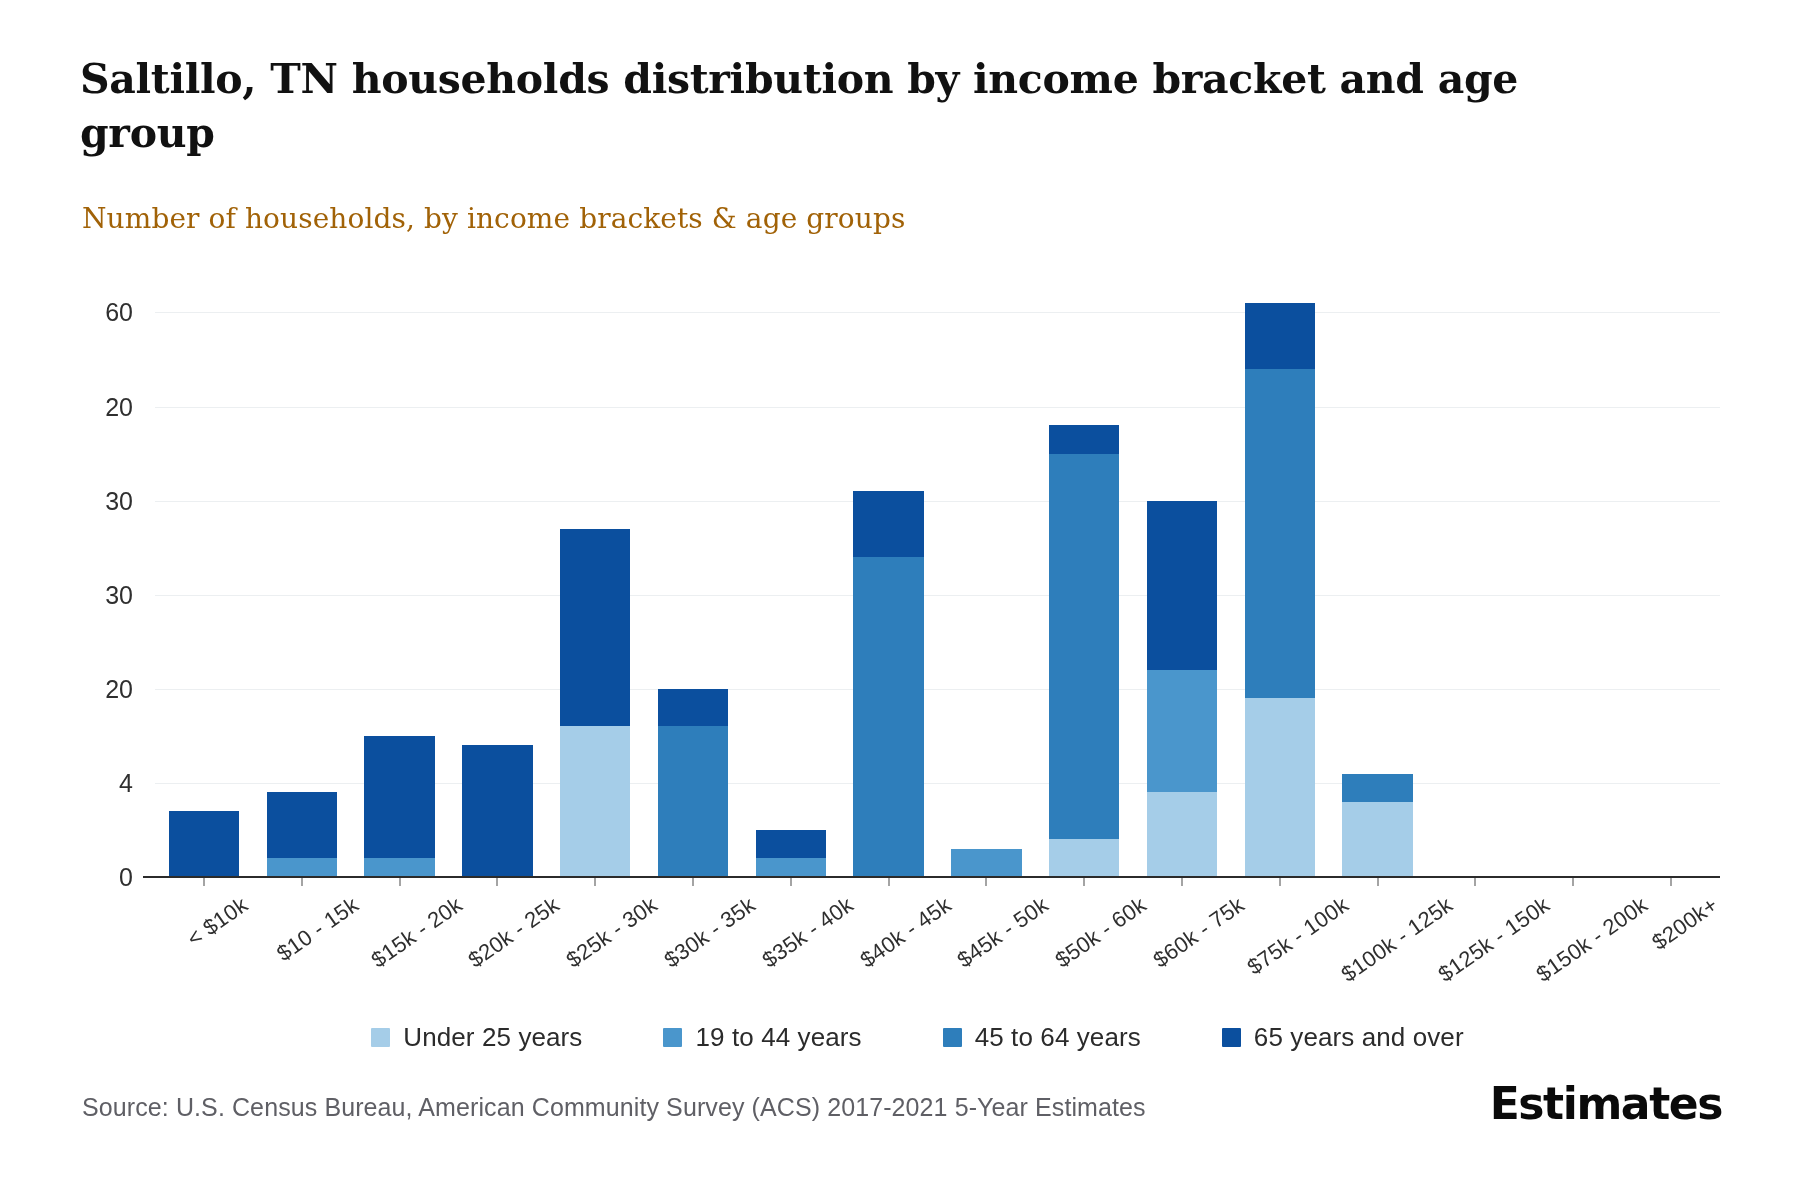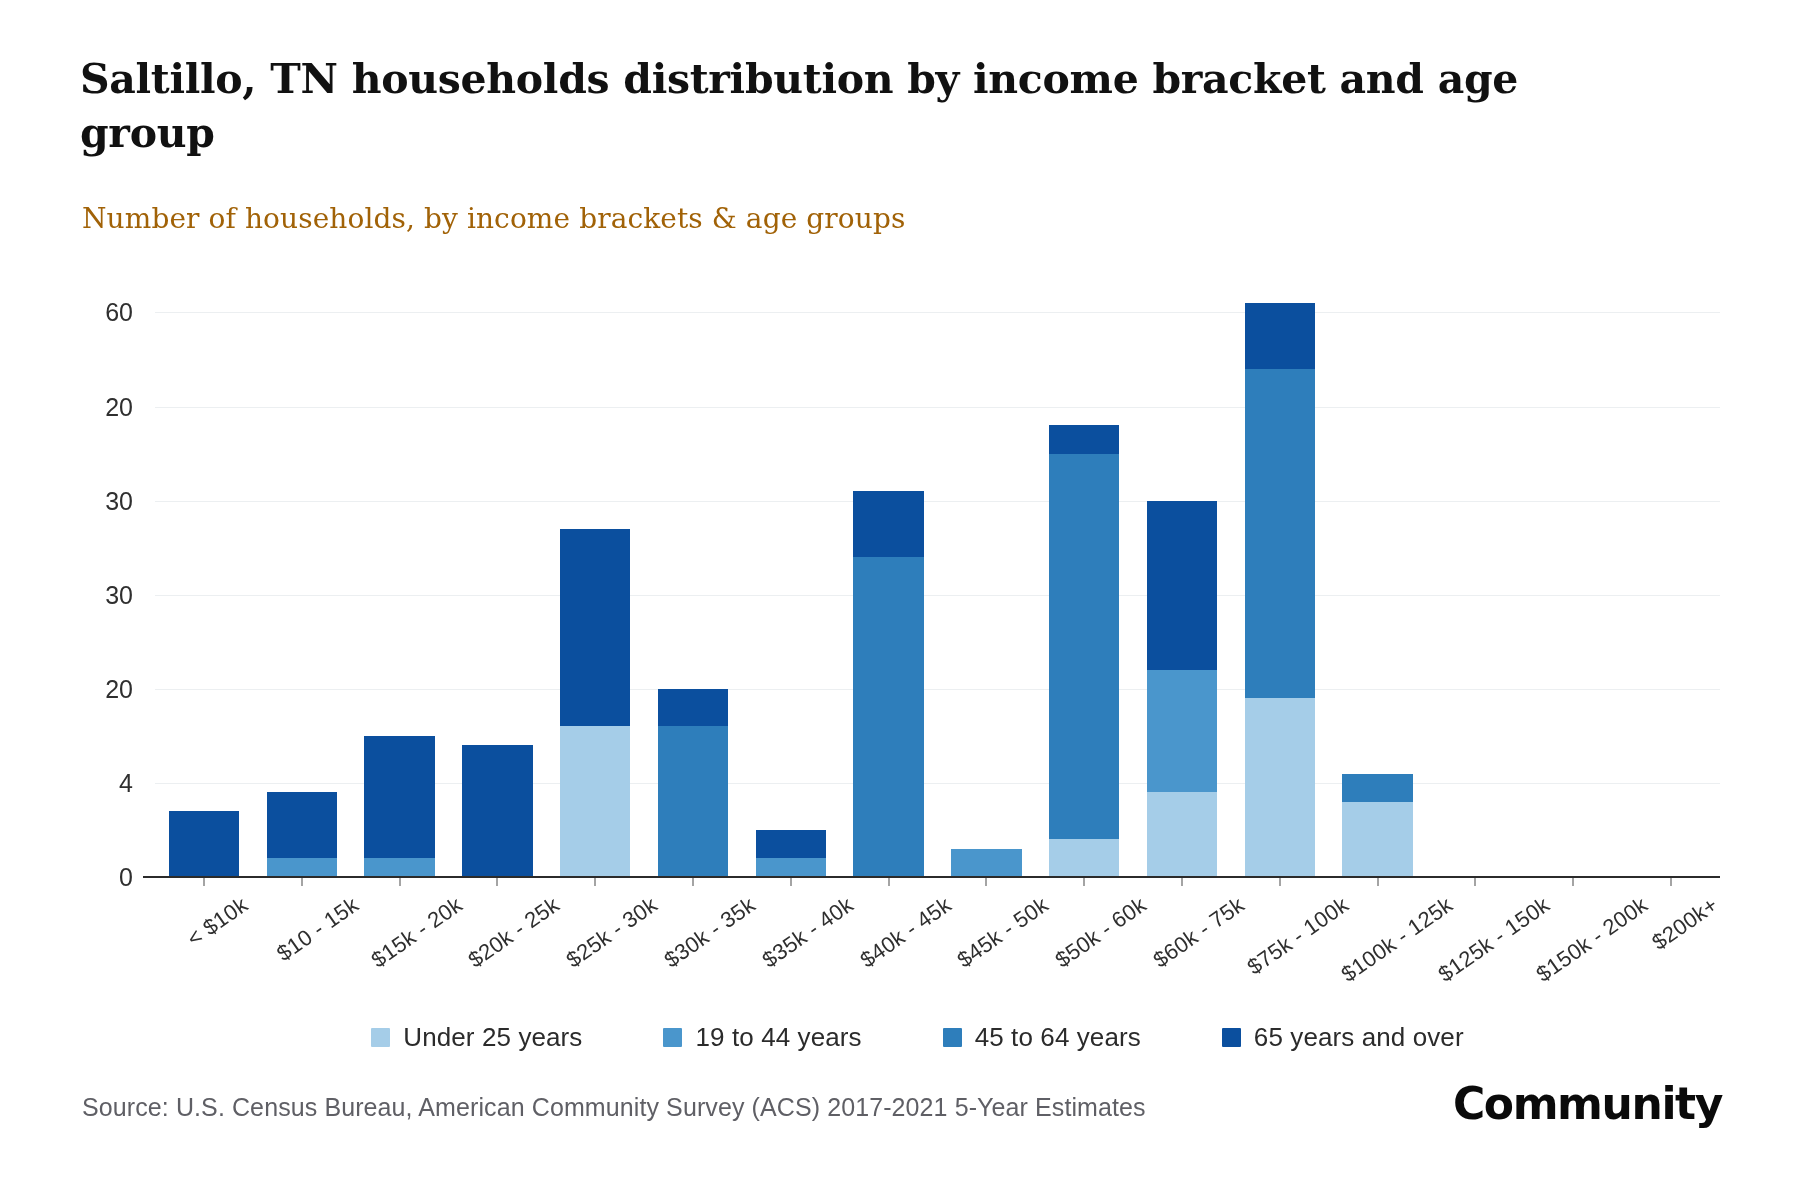--- a/index.html
+++ b/index.html
@@ -370,15 +370,15 @@
         <span class="legend-swatch" style="background: rgb(46, 126, 187);"></span>
         <span class="legend-label">45 to 64 years</span>
       </div>
       <div class="legend-item">
         <span class="legend-swatch" style="background: rgb(11, 79, 158);"></span>
         <span class="legend-label">65 years and over</span>
       </div>
     </div>
 
   <div class="source">Source: U.S. Census Bureau, American Community Survey (ACS) 2017-2021 5-Year Estimates</div>
-  <div class="brand">Community</div>
+  <div class="brand">Estimates</div>
 
 </div>
 
 </body></html>

